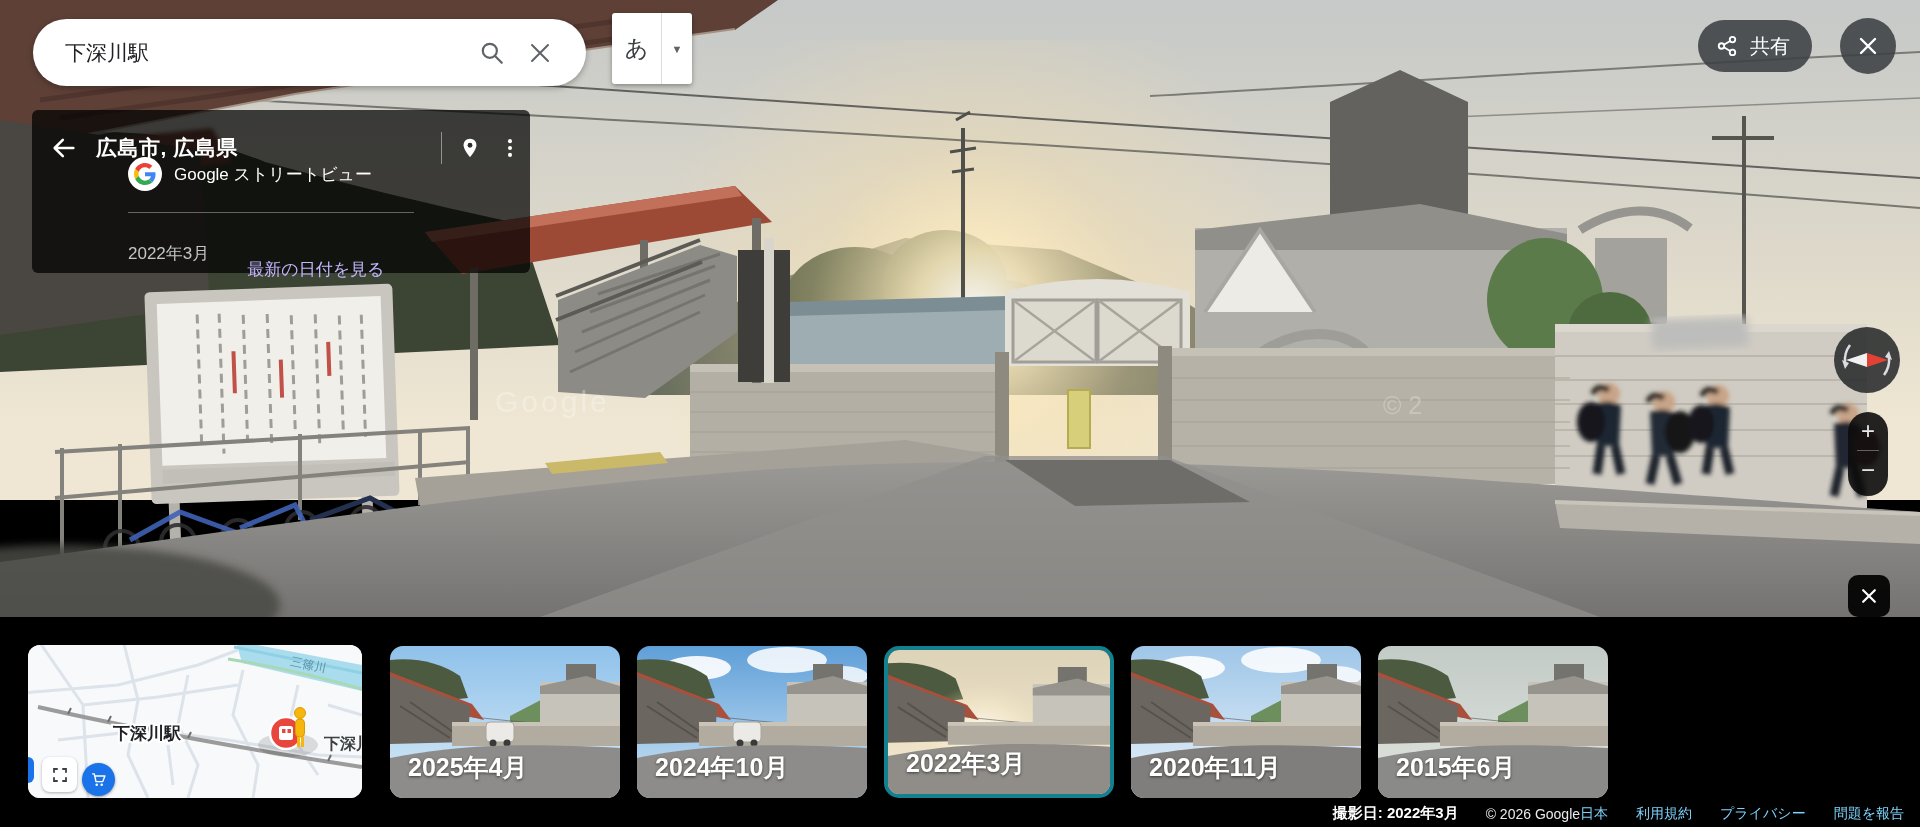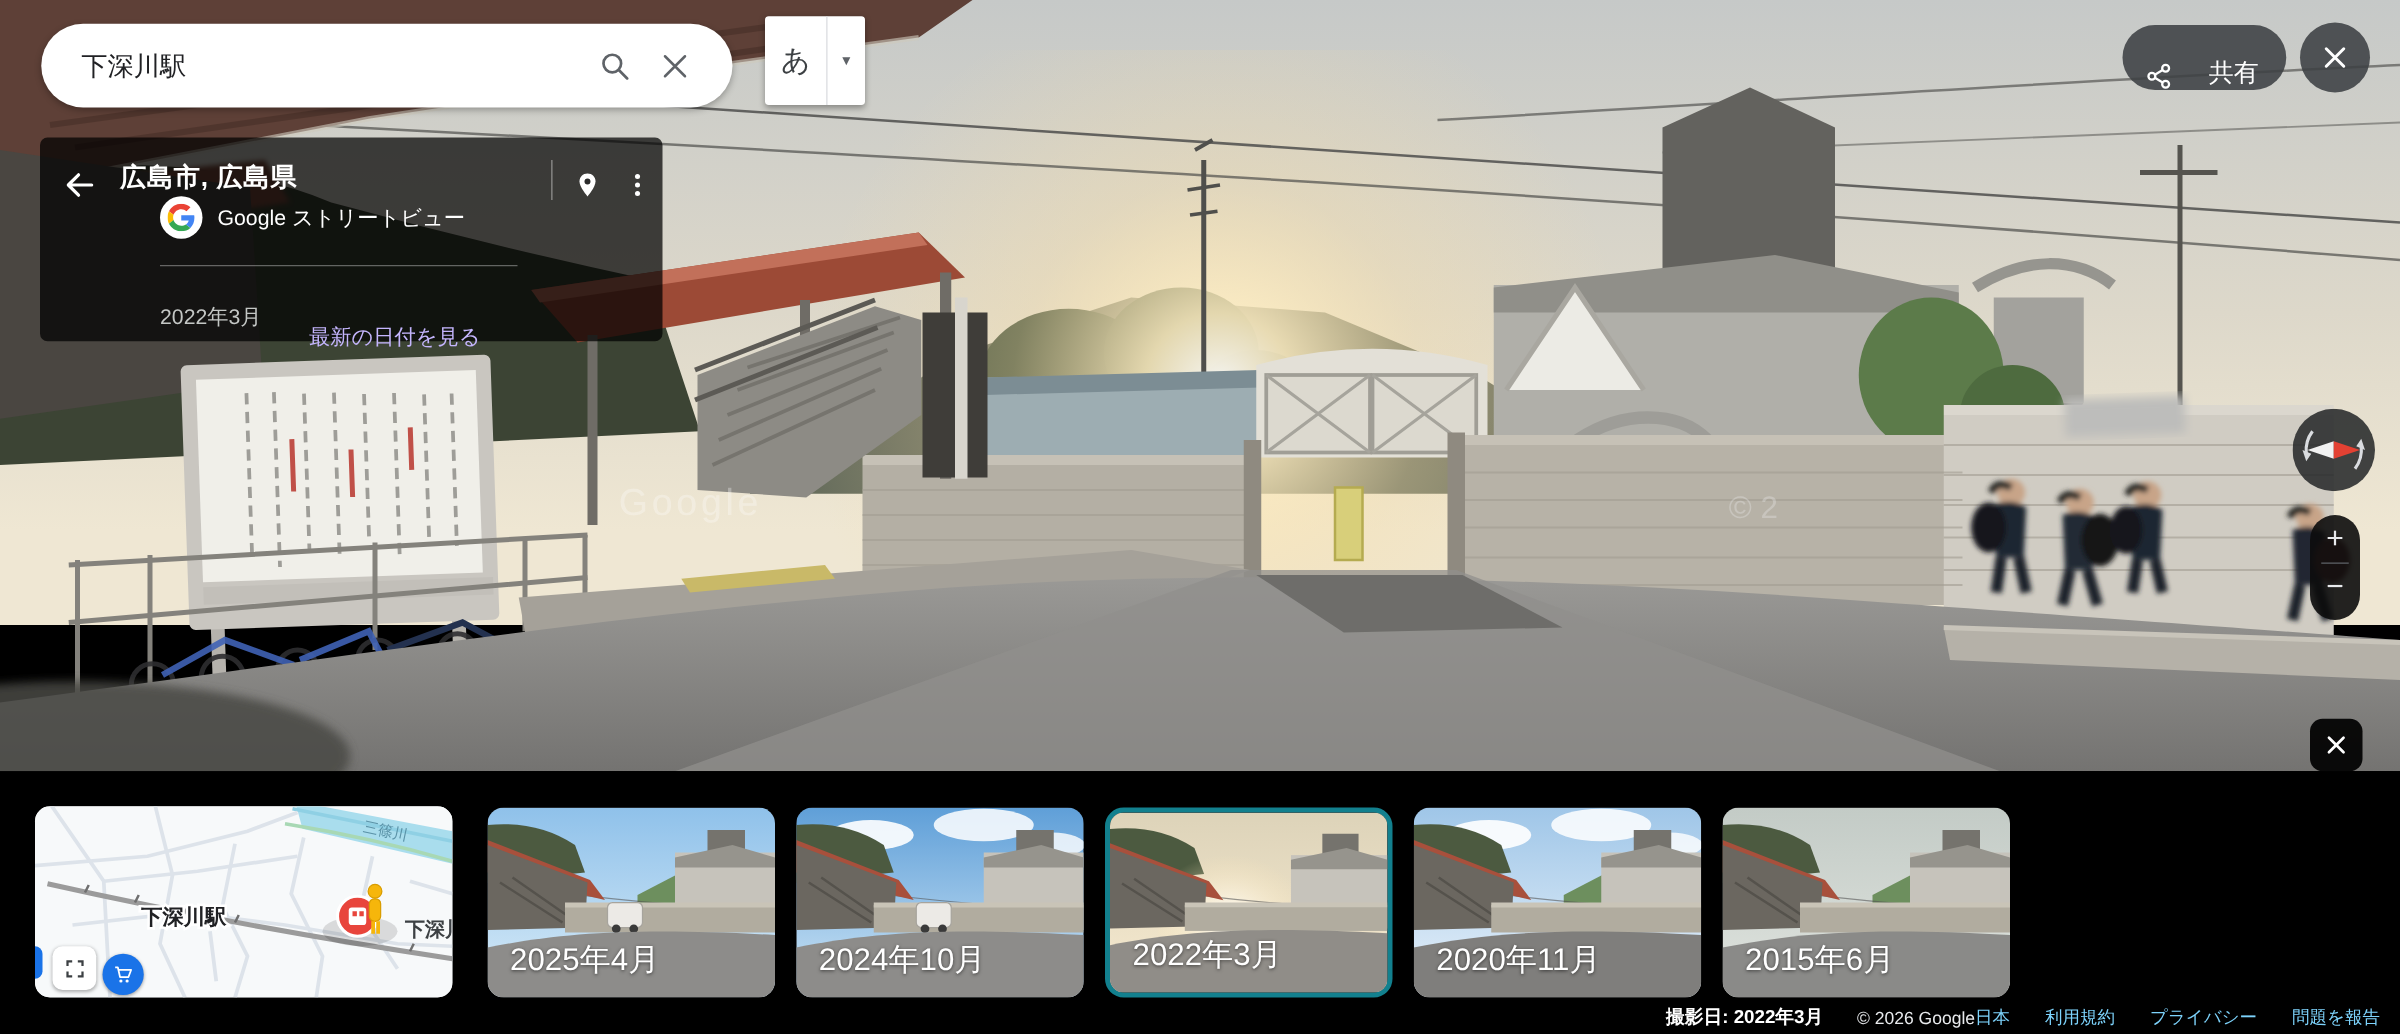--- a/index.html
+++ b/index.html
@@ -16,27 +16,27 @@
   .icon-btn svg{display:block;}
 
   
   .ime{position:absolute;left:612px;top:13px;width:80px;height:71px;background:#fff;border-radius:3px;
     box-shadow:0 2px 5px rgba(0,0,0,.35);display:flex;align-items:stretch;cursor:pointer;}
   .ime-mode{width:50px;display:flex;align-items:center;justify-content:center;font-size:23px;color:#3c4043;border-right:1px solid #dadce0;}
   .ime-caret{flex:1;display:flex;align-items:center;justify-content:center;color:#5f6368;font-size:11px;}
 
   
   .share-btn{position:absolute;left:1698px;top:20px;height:52px;padding:0 22px 0 18px;border:none;border-radius:26px;
-    background:rgba(60,64,67,.88);color:#fff;font-size:20px;display:flex;align-items:flex-end;gap:29px;cursor:pointer;}
+    background:rgba(60,64,67,.88);color:#fff;font-size:20px;display:flex;align-items:center;gap:12px;cursor:pointer;}
   .top-close{position:absolute;left:1840px;top:18px;width:56px;height:56px;border:none;border-radius:50%;
     background:rgba(60,64,67,.88);display:flex;align-items:center;justify-content:center;cursor:pointer;}
 
   
   .card{position:absolute;left:32px;top:110px;width:498px;height:163px;background:rgba(0,0,0,.72);border-radius:6px;color:#fff;}
-  .card-row1{position:absolute;left:0;top:18px;width:100%;height:40px;display:flex;align-items:flex-start;}
+  .card-row1{position:absolute;left:0;top:18px;width:100%;height:40px;display:flex;align-items:center;}
   .back-btn{width:64px;height:40px;border:none;background:transparent;display:flex;align-items:center;justify-content:center;cursor:pointer;}
   .card-title{font-size:21px;font-weight:bold;letter-spacing:.5px;flex:1;}
   .card-vdiv{width:1px;height:32px;background:rgba(255,255,255,.45);margin-right:8px;}
   .pin-btn,.dots-btn{width:40px;height:40px;border:none;background:transparent;display:flex;align-items:center;justify-content:center;cursor:pointer;}
   .card-row2{position:absolute;left:96px;top:47px;display:flex;align-items:center;gap:12px;}
   .glogo{width:34px;height:34px;border-radius:50%;background:#fff;display:flex;align-items:center;justify-content:center;}
   .card-source{font-size:17px;color:#fff;}
   .card-hdiv{position:absolute;left:96px;top:102px;width:286px;height:1px;background:rgba(255,255,255,.35);}
   .card-row3{position:absolute;left:96px;top:116px;display:flex;align-items:center;gap:38px;font-size:17px;}
   .card-date{color:#c4c7c5;}
@@ -51,21 +51,21 @@
   .pano-close{position:absolute;left:1848px;top:575px;width:42px;height:42px;border:none;border-radius:10px;background:rgba(0,0,0,.92);
     display:flex;align-items:center;justify-content:center;cursor:pointer;}
 
   
   .strip{position:absolute;left:0;top:617px;width:1920px;height:210px;background:#000;}
   .minimap{position:absolute;left:28px;top:28px;width:334px;height:153px;border-radius:12px;overflow:hidden;cursor:pointer;background:#f6f8f9;}
   .thumbs{position:absolute;left:390px;top:29px;display:flex;gap:17px;}
   .thumb{position:relative;width:230px;height:152px;border:none;padding:0;border-radius:13px;overflow:hidden;cursor:pointer;background:#222;}
   .thumb.sel{border:4px solid #12808e;border-radius:15px;}
   .thumb svg{display:block;width:100%;height:100%;}
-  .thumb-label{position:absolute;left:18px;bottom:14px;color:#fff;font-size:25px;font-weight:normal;text-shadow:0 1px 3px rgba(0,0,0,.6);}
+  .thumb-label{position:absolute;left:18px;bottom:14px;color:#fff;font-size:25px;font-weight:bold;text-shadow:0 1px 3px rgba(0,0,0,.6);}
   .footer{position:absolute;right:16px;bottom:4px;display:flex;align-items:center;font-size:14px;}
   .footer .f-date{color:#fff;font-weight:bold;font-size:15px;}
   .footer .f-copy{color:#e8eaed;margin-left:27px;}
   .footer a{color:#7dd3fc;text-decoration:none;cursor:pointer;}
 </style>
 </head>
 <body>
 
 <div class="stage">
 

